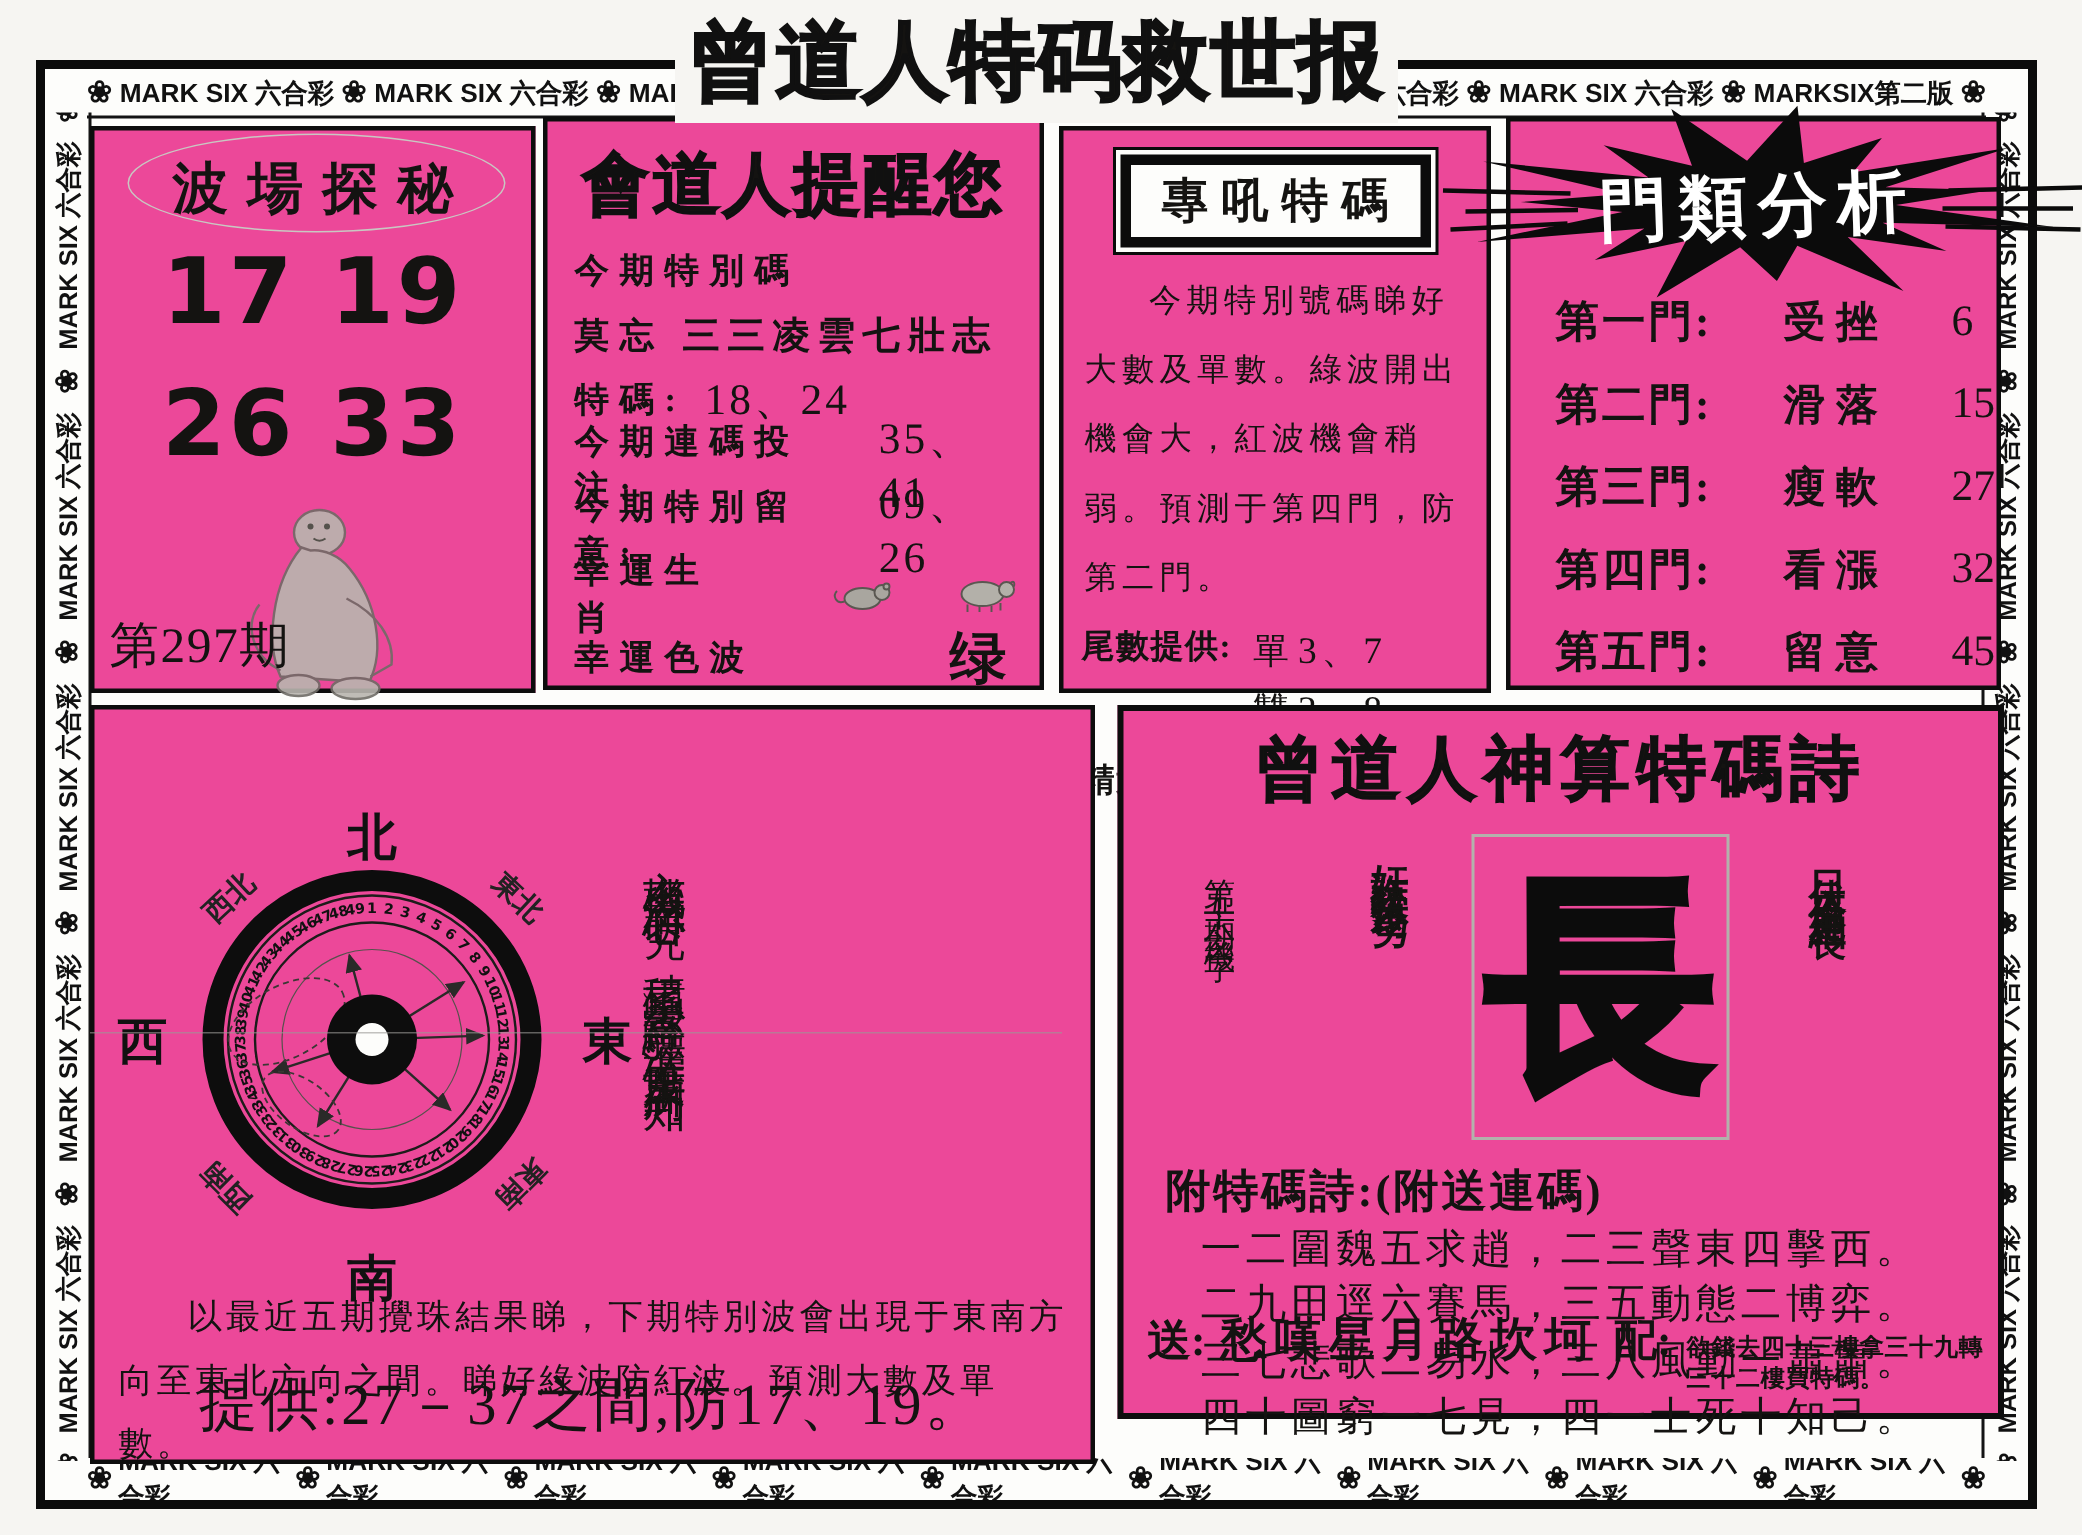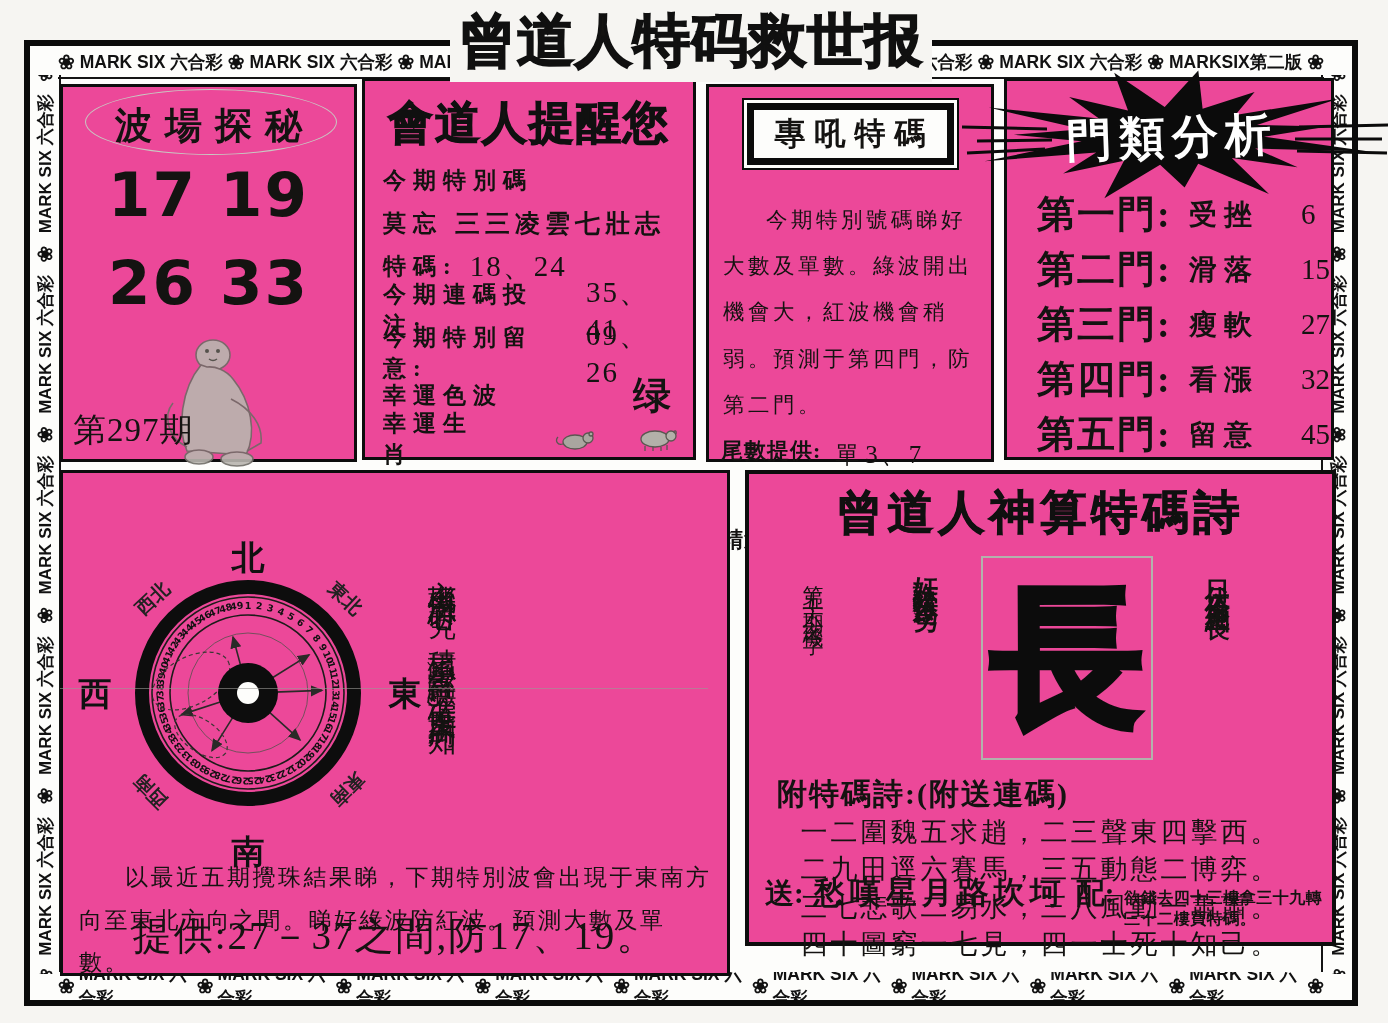--- a/index.html
+++ b/index.html
@@ -33,34 +33,34 @@
   .remind-title{position:absolute;left:0;right:0;top:12px;text-align:center;font-size:45px;font-weight:900;letter-spacing:2px;-webkit-text-stroke:1.2px #101010;}
   .remind-rows{position:absolute;left:18px;right:12px;top:78px;display:flex;flex-direction:column;}
   .r-line{height:43px;display:flex;align-items:center;gap:12px;}
   .r-label{font-size:23px;font-weight:700;letter-spacing:7px;}
   .r-text{font-size:25px;font-weight:700;letter-spacing:5px;}
   .r-num{font-size:29px;letter-spacing:2px;}
   .r-green{font-size:38px;font-weight:700;margin-left:118px;}
   .r-zodiac{margin-left:60px;display:flex;gap:34px;align-items:center;}
   
   .box-shout{left:706px;top:84px;width:288px;height:378px;}
-  .shout-title{margin:16px auto 20px;width:fit-content;border:7px solid #0b0b0b;box-shadow:0 0 0 3px #fdfdfb,0 0 0 5px #0b0b0b;padding:3px 12px;font-size:31px;font-weight:900;letter-spacing:9px;text-indent:9px;background:#fdfdfb;}
+  .shout-title{margin:16px auto 0;width:fit-content;border:7px solid #0b0b0b;box-shadow:0 0 0 3px #fdfdfb,0 0 0 5px #0b0b0b;padding:3px 12px;font-size:31px;font-weight:900;letter-spacing:9px;text-indent:9px;background:#fdfdfb;}
   .shout-par{padding:12px 14px 0 14px;font-size:21.5px;line-height:2.15;letter-spacing:3.5px;text-indent:2em;}
   .shout-tails{display:flex;padding:8px 0 0 12px;align-items:flex-start;}
   .s-label{font-size:22px;font-weight:900;letter-spacing:1px;white-space:nowrap;}
   .s-vals{margin-left:14px;font-size:24px;line-height:1.55;}
   .s-num{font-size:25px;letter-spacing:3px;}
   .shout-select{padding:8px 0 0 12px;display:flex;align-items:baseline;}
   
   .box-gates{left:1004px;top:78px;width:330px;height:382px;overflow:visible;}
   .burst-wrap{position:relative;height:106px;overflow:visible;}
   .burst-svg{position:absolute;left:0;top:-4px;overflow:visible;}
   .gate-rows{position:relative;}
   .gate-row{display:flex;align-items:center;height:55px;padding:0 0 0 30px;}
-  .gate-label{width:152px;font-size:38px;font-weight:900;letter-spacing:2px;}
+  .gate-label{width:152px;font-size:29px;font-weight:900;letter-spacing:2px;}
   .gate-word{width:112px;font-size:28px;font-weight:700;letter-spacing:7px;}
   .gate-num{font-size:29px;font-family:"Liberation Serif",serif;}
   
   .box-wheel{left:60px;top:470px;width:670px;height:506px;}
   .wheel-title{position:absolute;left:0;right:0;top:8px;text-align:center;font-size:38px;font-weight:900;letter-spacing:3px;-webkit-text-stroke:0.8px #222;}
   .wheel-svg{position:absolute;left:10px;top:58px;}
   .wheel-side{position:absolute;left:356px;top:84px;height:318px;writing-mode:vertical-rl;font-size:29px;letter-spacing:5px;line-height:1.6;font-weight:500;}
   .wheel-par{position:absolute;left:16px;right:14px;top:384px;font-size:23px;line-height:1.85;letter-spacing:2.5px;text-indent:2em;}
   .wheel-provide{position:absolute;left:0;right:0;bottom:10px;text-align:center;font-size:39px;letter-spacing:2px;}
   .wheel-num{font-size:9.5px;font-weight:700;text-anchor:middle;dominant-baseline:middle;font-family:"DejaVu Sans",sans-serif;fill:#111;}
@@ -204,43 +204,43 @@
       </div>
       <div class="r-line">
         <span class="r-label">今期連碼投注:</span>
         <span class="r-num">35、41</span>
       </div>
       <div class="r-line">
         <span class="r-label">今期特別留意:</span>
         <span class="r-num">09、26</span>
       </div>
       <div class="r-line">
-        <span class="r-label">幸運色波</span>
-        <span class="r-green">绿</span>
-      </div>
-      <div class="r-line">
         <span class="r-label">幸運生肖</span>
         <span class="r-zodiac">
           <svg width="44" height="26" viewBox="0 0 44 26">
             <g stroke="#5a5751" fill="#a9a69f" stroke-width="1.3">
               <ellipse cx="20" cy="16" rx="12" ry="7"></ellipse>
               <circle cx="33" cy="12" r="5"></circle>
               <circle cx="36" cy="8" r="2"></circle>
               <path d="M8,18 C2,20 0,14 3,11" fill="none"></path>
             </g>
           </svg>
           <svg width="48" height="26" viewBox="0 0 48 26">
             <g stroke="#5a5751" fill="#b3b0a9" stroke-width="1.3">
               <ellipse cx="22" cy="13" rx="14" ry="8"></ellipse>
               <circle cx="38" cy="10" r="5"></circle>
               <path d="M12,20 l0,5 M20,21 l0,4 M28,21 l0,4 M34,19 l0,5" fill="none"></path>
               <path d="M40,6 q4,-3 3,2" fill="none"></path>
             </g>
           </svg>
         </span>
+      </div>
+      <div class="r-line">
+        <span class="r-label">幸運色波</span>
+        <span class="r-green">绿</span>
       </div>
     </div>
   </div>
 
   <div class="nbox box-shout">
     <div class="shout-title">專吼特碼</div>
     <div class="shout-par">今期特別號碼睇好大數及單數。綠波開出機會大，紅波機會稍弱。預測于第四門，防第二門。</div>
     <div class="shout-tails">
       <span class="s-label">尾數提供:</span>
       <div class="s-vals">

